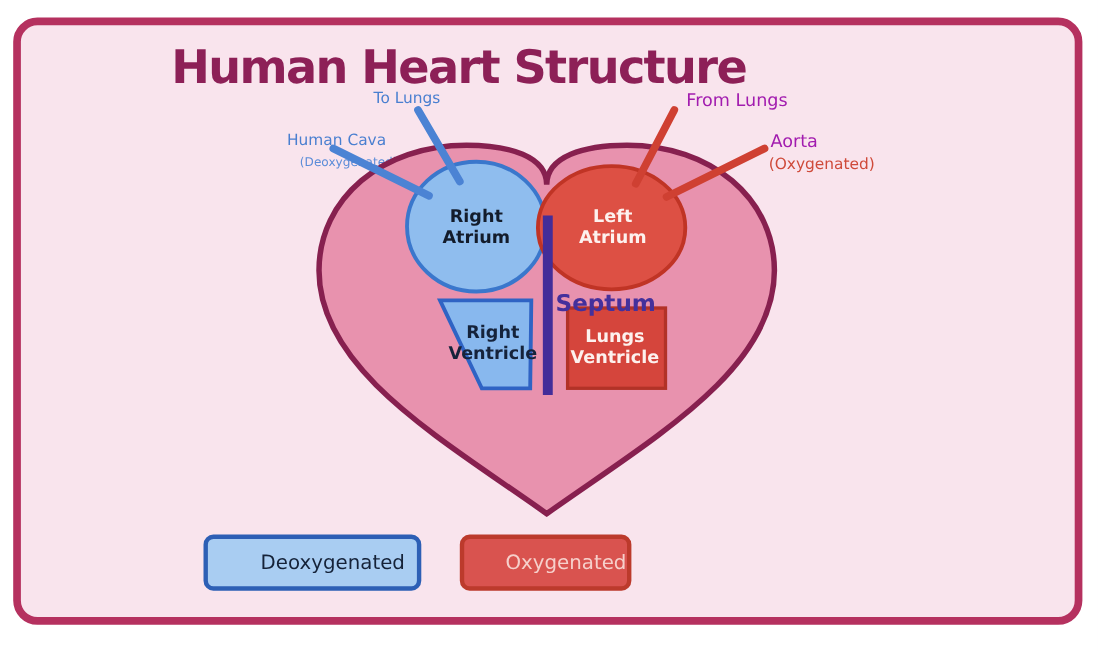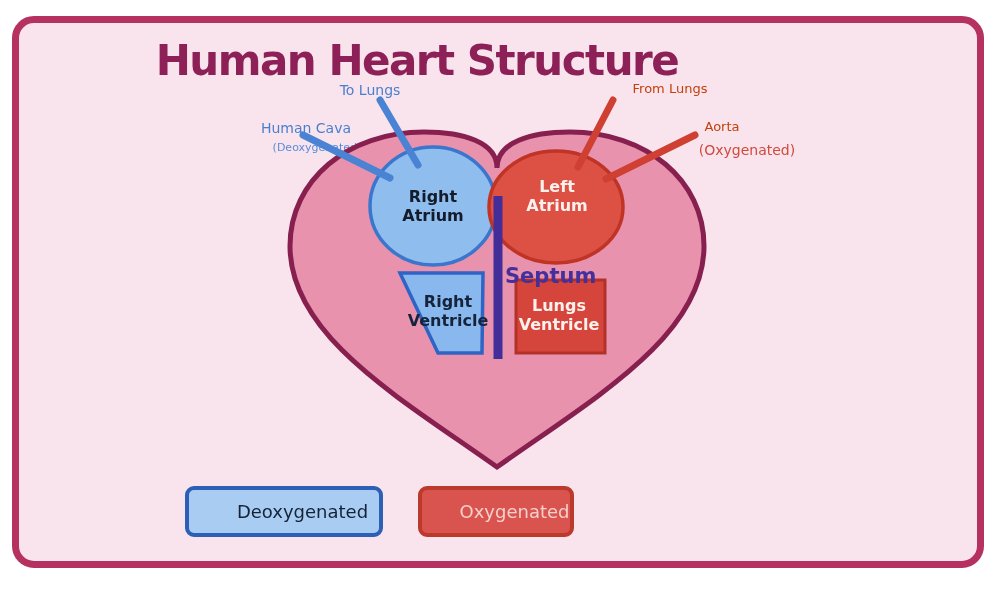--- a/index.html
+++ b/index.html
@@ -7,32 +7,32 @@
   .stage { position:relative; width:998px; height:592px; background:#ffffff; overflow:hidden; }
   .panel { position:absolute; left:12px; top:16px; width:972px; height:552px;
            background:#f9e4ed; border:7px solid #b5315f; border-radius:22px; z-index:0; }
   .layer-back  { position:absolute; inset:0; z-index:1; }
   .layer-svg   { position:absolute; inset:0; z-index:2; }
   .layer-front { position:absolute; inset:0; z-index:3; }
   .lbl { position:absolute; text-align:center; }
   .title { left:122px; top:36px; width:590px; font-size:42px; font-weight:bold;
            letter-spacing:-1.5px; color:#8d2057; }
   .ann-blue  { color:#4a7fd0; font-size:14px; }
-  .ann-red   { color:#c2410c; font-size:13px; }
+  .ann-red   { color:#a21caf; font-size:16px; }
   .ann-note-blue { color:#5b8cd8; font-size:11px; }
   .ann-note-red  { color:#cf4a3a; font-size:14px; }
   .to-lungs   { left:320px; top:82px;  width:100px; }
   .vena-cava  { left:256px; top:120px; width:100px; }
   .vena-note  { left:256px; top:141px; width:122px; }
   .from-lungs { left:620px; top:81px;  width:100px; }
   .aorta      { left:690px; top:119px; width:64px;  }
   .aorta-note { left:696px; top:142px; width:102px; }
   .chamber { font-weight:bold; font-size:16px; line-height:19px; }
   .ra-label { left:388px; top:187px; width:90px;  color:#131c2b; }
-  .la-label { left:512px; top:177px; width:90px;  color:#fdf1ee; }
+  .la-label { left:512px; top:187px; width:90px;  color:#fdf1ee; }
   .rv-label { left:398px; top:292px; width:100px; color:#15233b; }
   .lv-label { left:509px; top:296px; width:100px; color:#fdf1ee; }
   .septum-label { left:505px; top:264px; width:80px; font-weight:bold;
                   font-size:21px; color:#44309c; white-space:nowrap; }
   .legend-box { position:absolute; top:486px; height:51px; border-radius:9px;
                 display:flex; align-items:center; justify-content:center;
                 font-size:18px;padding-left:37px; }
   .legend-deoxy { left:185px; width:198px; background:#a9cdf2;
                   border:4px solid #2d5fb5; color:#152238; }
   .legend-oxy   { left:418px; width:156px; background:#d9534f;

